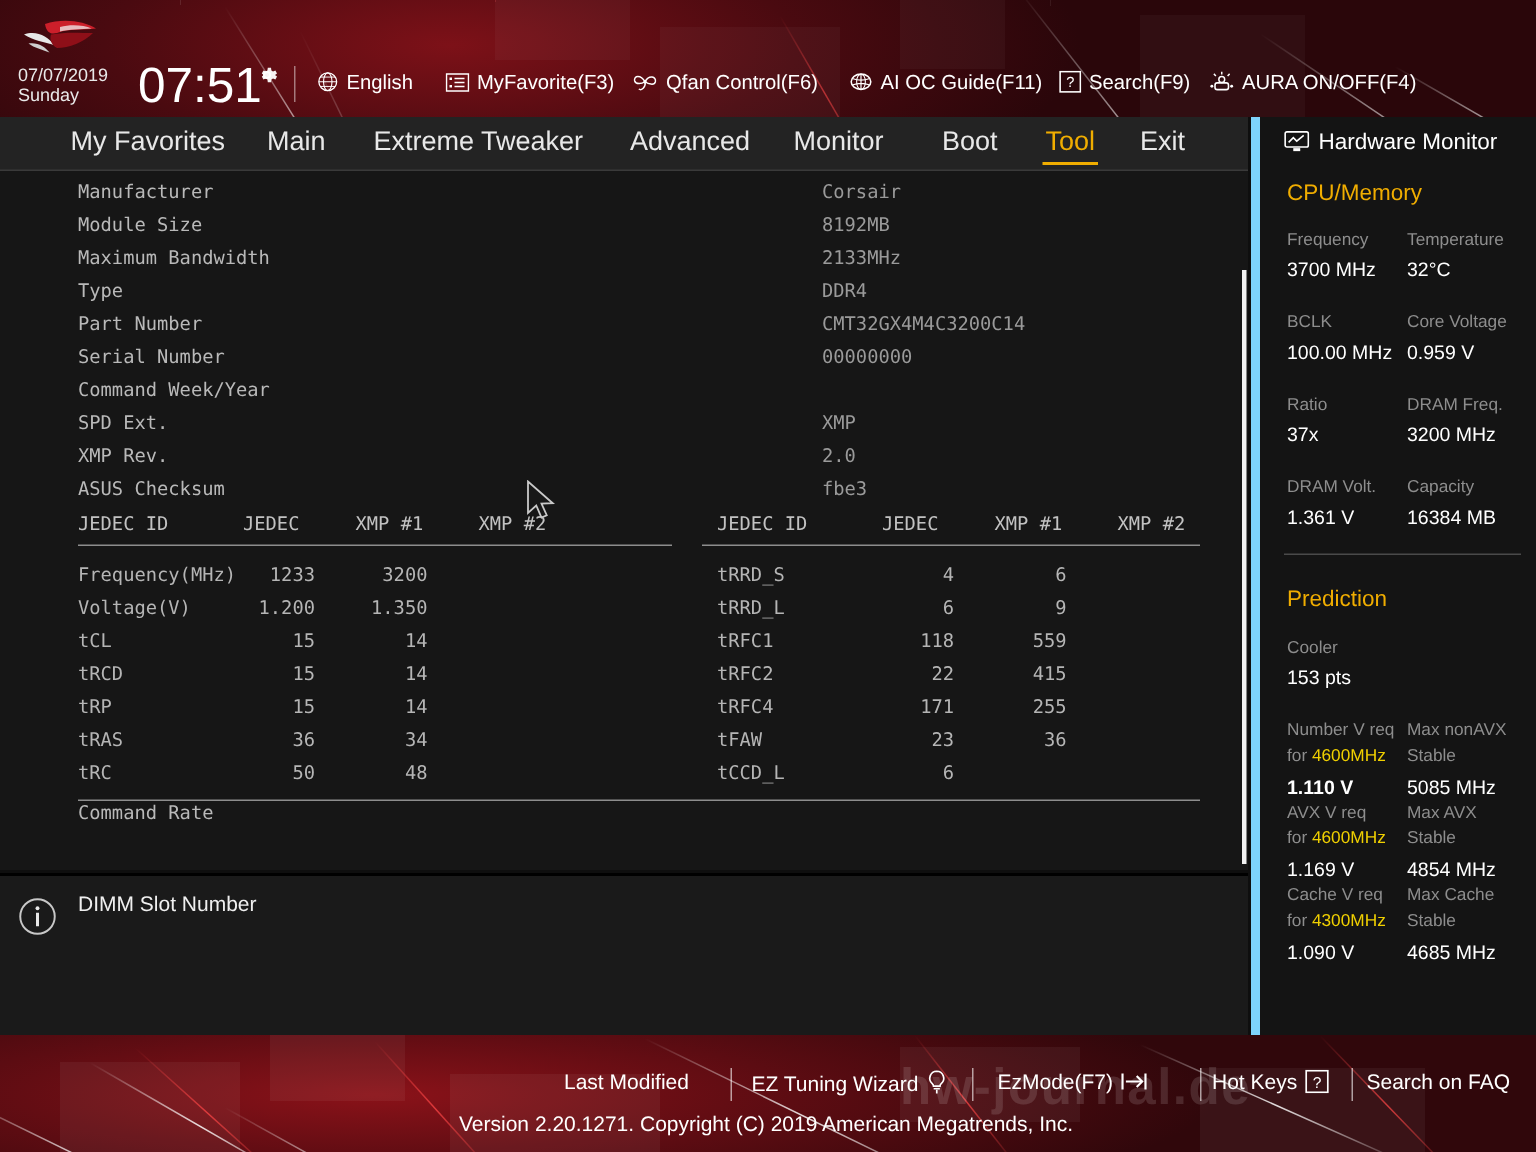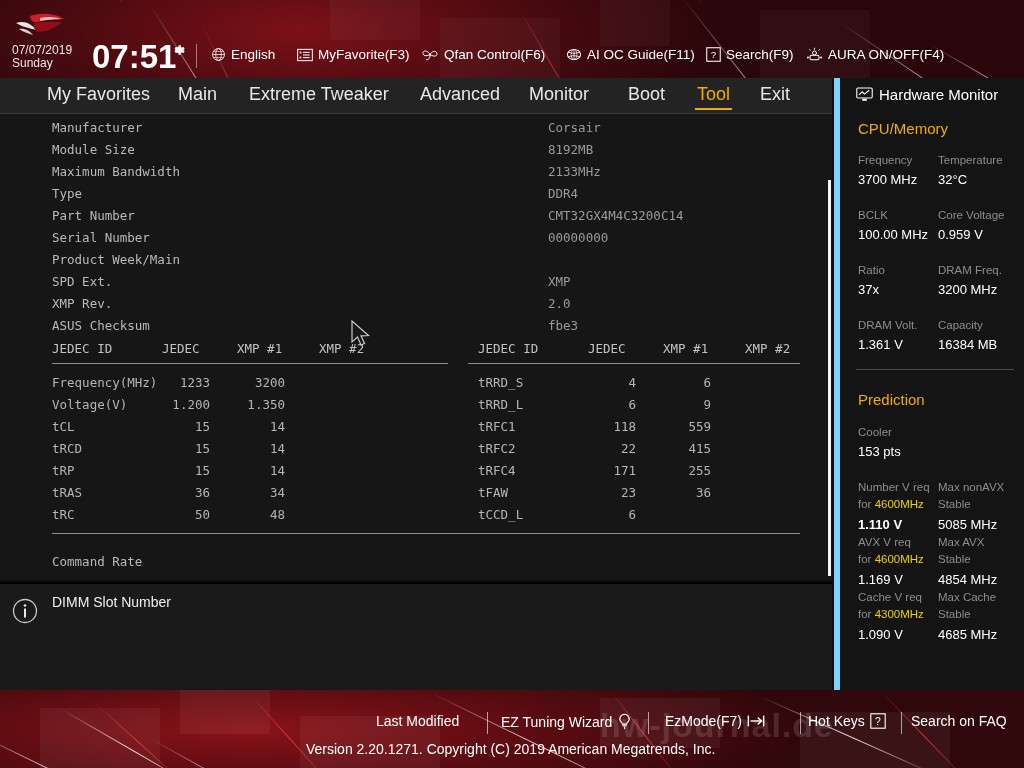--- a/index.html
+++ b/index.html
@@ -27,21 +27,21 @@
 
   .rog-logo { position:absolute; left:12px; top:10px; width:56px; height:30px; }
   .title {
     position:absolute; left:78px; top:10px;
     font-size:21px; color:#ffffff; letter-spacing:.2px; white-space:nowrap;
   }
 
   .datebox { position:absolute; left:12px; top:44px; width:84px; line-height:13px; }
   .datebox .d { font-size:12px; color:#e9e9e9; }
   .datebox .w { font-size:12px; color:#e9e9e9; }
-  .clock { position:absolute; left:92px; top:38px; font-size:33px; color:#fff; letter-spacing:0px; font-weight:700;}
+  .clock { position:absolute; left:92px; top:38px; font-size:33px; color:#fff; letter-spacing:0px; font-weight:400;}
   .gear { position:absolute; left:170px; top:42px; width:16px; height:16px; }
   .hdr-sep { position:absolute; top:44px; width:1px; height:24px; background:rgba(255,255,255,.45); }
 
   .hdr-item { position:absolute; top:47px; display:flex; align-items:center; gap:5px; color:#fff; font-size:13.5px; white-space:nowrap; }
   .hdr-item svg { display:block; }
 
   
   .tabbar {
     position:absolute; left:0; top:78px; width:832px; height:36px;
     background:#232323;
@@ -228,21 +228,21 @@
     <div class="kv-label" style="top:28px;">Module Size</div>
     <div class="kv-value" style="top:28px;">8192MB</div>
     <div class="kv-label" style="top:50px;">Maximum Bandwidth</div>
     <div class="kv-value" style="top:50px;">2133MHz</div>
     <div class="kv-label" style="top:72px;">Type</div>
     <div class="kv-value" style="top:72px;">DDR4</div>
     <div class="kv-label" style="top:94px;">Part Number</div>
     <div class="kv-value" style="top:94px;">CMT32GX4M4C3200C14</div>
     <div class="kv-label" style="top:116px;">Serial Number</div>
     <div class="kv-value" style="top:116px;">00000000</div>
-    <div class="kv-label" style="top:138px;">Product Week/Main</div>
+    <div class="kv-label" style="top:138px;">Command Week/Year</div>
     <div class="kv-value" style="top:138px;"></div>
     <div class="kv-label" style="top:160px;">SPD Ext.</div>
     <div class="kv-value" style="top:160px;">XMP</div>
     <div class="kv-label" style="top:182px;">XMP Rev.</div>
     <div class="kv-value" style="top:182px;">2.0</div>
     <div class="kv-label" style="top:204px;">ASUS Checksum</div>
     <div class="kv-value" style="top:204px;">fbe3</div>
 
     <div class="thead" style="left:52px;  top:227px;">JEDEC ID</div>
     <div class="thead" style="left:162px; top:227px;">JEDEC</div>
@@ -321,21 +321,21 @@
     <div class="tnum" style="left:641px; top:371px; width:70px;">36</div>
     <div class="tnum" style="left:723px; top:371px; width:70px;"></div>
 
     <div class="trow" style="left:478px; top:393px;">tCCD_L</div>
     <div class="tnum" style="left:566px; top:393px; width:70px;">6</div>
     <div class="tnum" style="left:641px; top:393px; width:70px;"></div>
     <div class="tnum" style="left:723px; top:393px; width:70px;"></div>
 
     <div class="rule" style="left:52px;  top:419px; width:748px;"></div>
 
-    <div class="kv-label" style="top:440px;text-align:center;">Command Rate</div>
+    <div class="kv-label" style="top:420px;text-align:center;">Command Rate</div>
     <div class="kv-value" style="top:440px;"></div>
 
     <div class="scroll-track"></div>
     <div class="scroll-thumb" style="top:66px; height:396px;"></div>
 
     <svg class="cursor" style="left:350px; top:206px;" viewBox="0 0 22 28">
       <path d="M2 1 L2 22 L7.5 17 L11 25 L14.5 23.5 L11 15.8 L18.5 15.5 Z" fill="rgba(30,30,30,0.35)" stroke="#c9c9c9" stroke-width="1.2"></path>
     </svg>
   </div>
 

